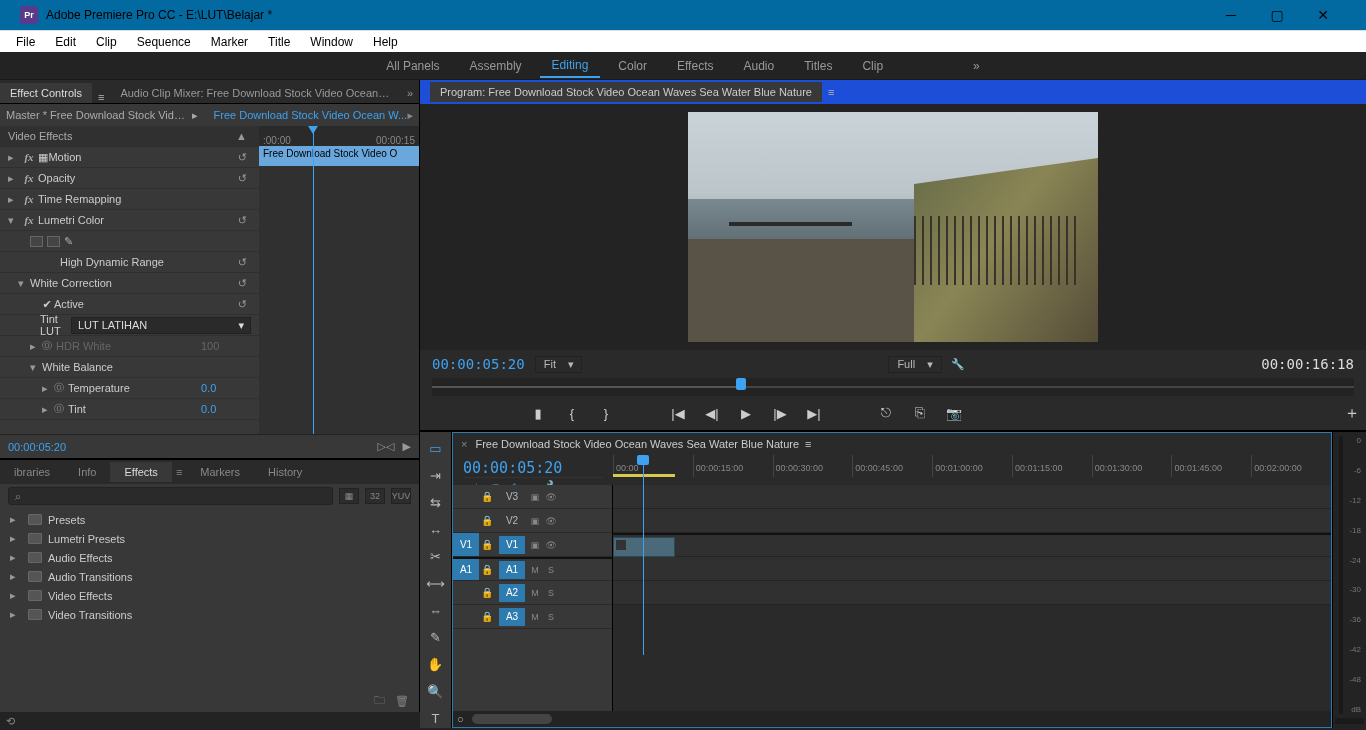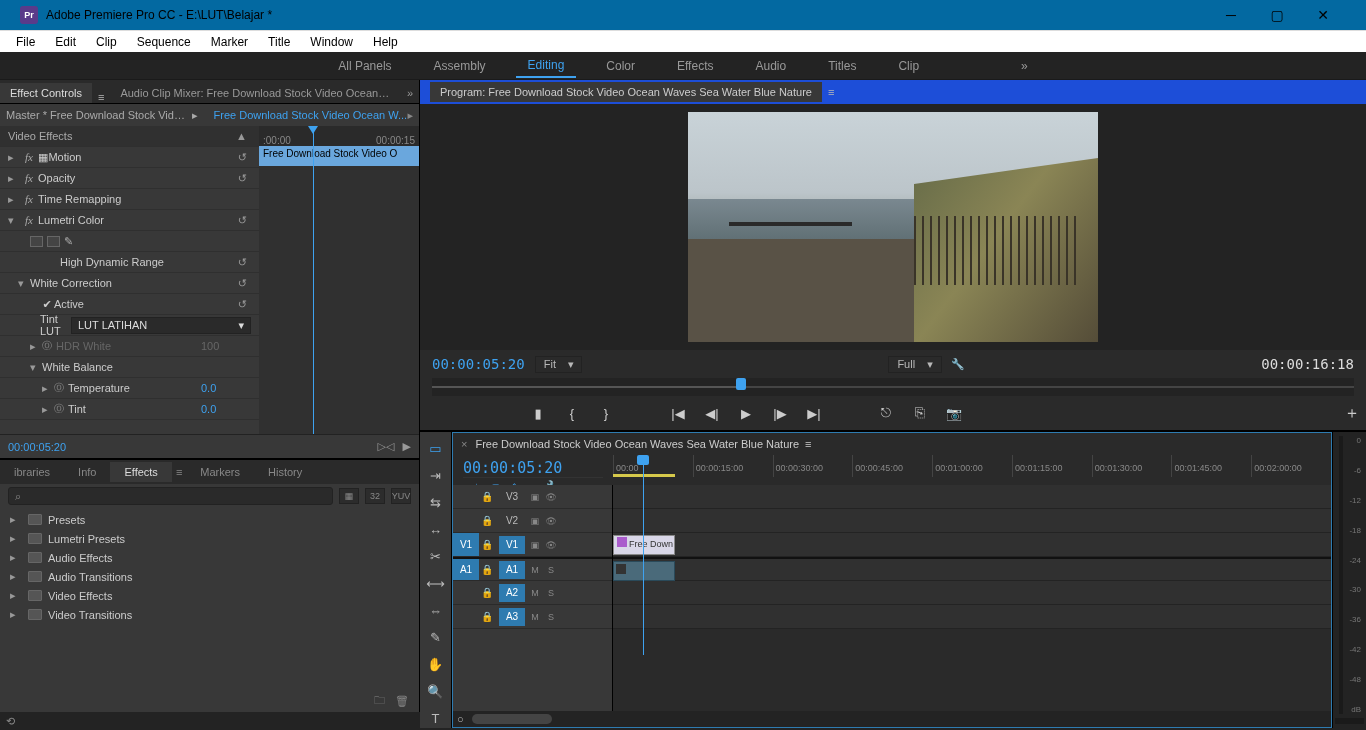--- a/index.html
+++ b/index.html
@@ -10,21 +10,21 @@
 .titlebar .logo { width:18px; height:18px; background:#5a3b8a; border-radius:3px; margin-right:8px; display:flex; align-items:center; justify-content:center; color:#fff; font-size:9px; font-weight:bold; }
 .titlebar .title { flex:1; font-size:12px; }
 .winctrl { display:flex; gap:0; }
 .winctrl div { width:46px; height:30px; display:flex; align-items:center; justify-content:center; font-size:14px; cursor:default; }
 
 
 .menubar { height:22px; background:#fff; display:flex; align-items:center; padding:0 6px; color:#000; font-size:12px; border-top:1px solid #ddd; }
 .menubar span { padding:2px 10px; cursor:default; }
 
 
-.workspaces { height:28px; background:#232323; display:flex; align-items:center; justify-content:center; gap:18px; border-bottom:1px solid #1a1a1a; }
+.workspaces { height:28px; background:#232323; display:flex; align-items:center; justify-content:center; gap:6px; border-bottom:1px solid #1a1a1a; }
 .workspaces span { padding:4px 12px; color:#999; font-size:12px; cursor:default; }
 .workspaces span.active { color:#3ea2f0; border-bottom:2px solid #3ea2f0; }
 .workspaces .chev { margin-left:60px; color:#999; }
 
 
 .main { display:flex; height:calc(730px - 30px - 22px - 28px - 18px); }
 .left-col { width:420px; display:flex; flex-direction:column; border-right:1px solid #000; }
 .right-col { flex:1; display:flex; flex-direction:column; }
 
 
@@ -34,21 +34,21 @@
 .ec-tabs .menu { padding:0 6px; }
 
 .ec-head { display:flex; align-items:center; height:22px; background:#383838; padding:2px 6px; font-size:11px; color:#aaa; }
 .ec-head .master { flex:0 0 auto; white-space:nowrap; overflow:hidden; text-overflow:ellipsis; max-width:180px; }
 .ec-head .clip { color:#3ea2f0; margin-left:10px; white-space:nowrap; overflow:hidden; text-overflow:ellipsis; max-width:200px; }
 
 .ec-body { flex:1; background:#383838; display:flex; min-height:0; }
 .ec-props { flex:1; overflow:hidden; }
 .prop-row { display:flex; align-items:center; height:21px; padding:0 8px; border-bottom:1px solid #2f2f2f; font-size:11px; color:#ccc; }
 .prop-row.hdr { background:#303030; color:#aaa; }
-.fx { width:18px; text-align:center; color:#aaa; font-style:italic; font-family:serif; font-size:11px; }
+.fx { width:18px; text-align:center; color:#aaa; font-style:italic; font-family:serif; font-size:11px;font-weight:bold; }
 .tri { width:12px; color:#999; }
 .prop-row .label { flex:1; }
 .prop-row .val { color:#3ea2f0; width:50px; text-align:left; }
 .reset { color:#999; padding:0 4px; }
 .dropdown { background:#2a2a2a; border:1px solid #222; padding:1px 6px; min-width:180px; display:flex; justify-content:space-between; color:#ddd; }
 .icon-tiny { display:inline-block; width:13px; height:11px; background:#444; border:1px solid #666; margin-right:4px; vertical-align:middle; }
 .check { width:14px; height:14px; display:inline-flex; align-items:center; justify-content:center; }
 .stopwatch { color:#888; font-size:10px; width:14px; }
 
 .ec-mini-timeline { width:160px; background:#303030; position:relative; }
@@ -497,23 +497,20 @@
                 <span class="src"></span>
                 <span class="lock">🔒</span>
                 <span class="tgt on">A3</span>
                 <span class="tog">M</span>
                 <span class="tog">S</span>
               </div>
           </div>
           <div class="track-lanes">
             <div class="lane"></div>
             <div class="lane"></div>
-            <div class="lane">
-              <div class="clip-v" style="width:62px"><span class="fx-bad"></span><span>Free Down</span></div>
-            </div>
             <div class="lane" style="border-top:2px solid #111">
               <div class="clip-a" style="width:62px"></div>
             </div>
             <div class="lane"></div>
             <div class="lane"></div>
           </div>
         </div>
         <div class="tl-scroll">
             <span>○</span>
             <div class="bar"></div>

